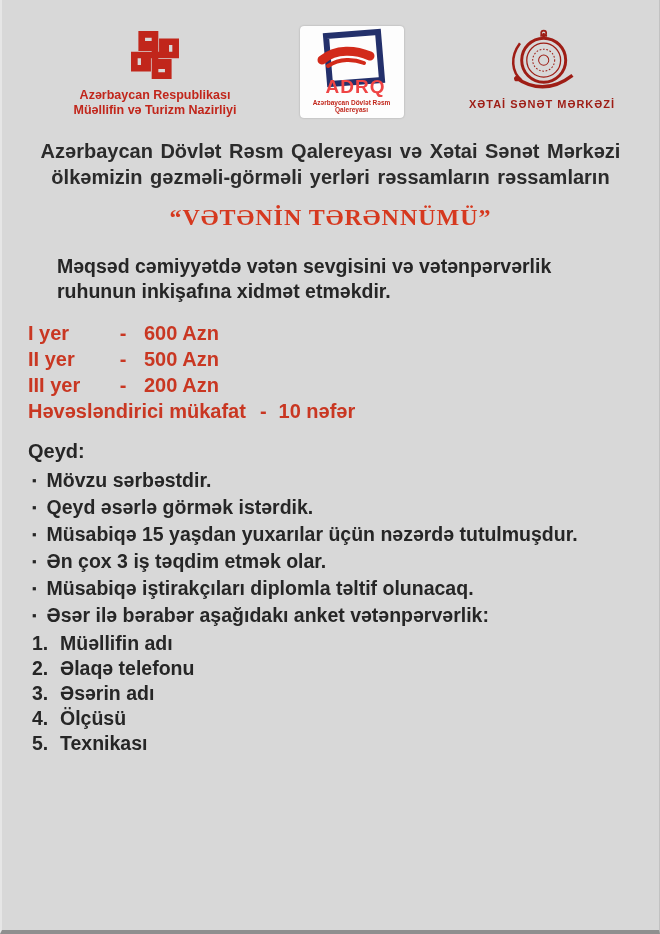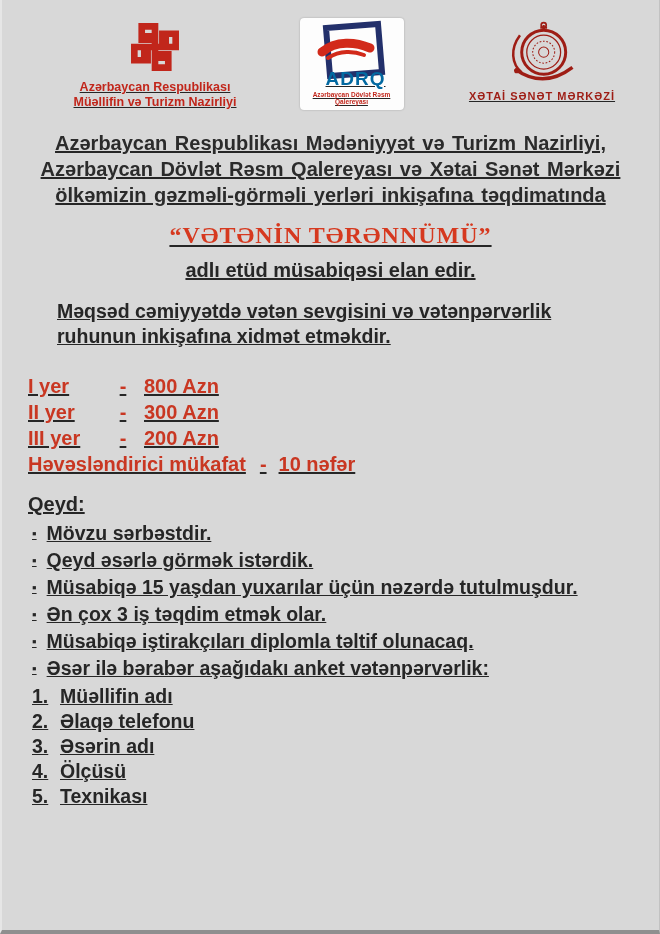--- a/index.html
+++ b/index.html
@@ -6,46 +6,46 @@
   body{
     width:660px;height:934px;overflow:hidden;
     background:#d8d8d8;
     font-family:"Liberation Sans",sans-serif;
     color:#262626;
     box-sizing:border-box;
     border-left:2px solid #e6e6e6;
     border-bottom:4px solid #8f8f8f;
     border-right:1px solid #c2c2c2;
   }
-  .poster{width:100%;height:100%;box-sizing:border-box;padding:12px 0 0 0;text-decoration:underline;}
+  .poster{width:100%;height:100%;box-sizing:border-box;padding:20px 0 0 0;}
 
   
   .logos{display:flex;justify-content:space-between;align-items:flex-start;
          padding:4px 28px 0 58px;height:104px;}
   .logo-block{display:flex;flex-direction:column;align-items:center;}
   .logo-ministry{width:190px;}
   .ministry-caption{color:#c1261b;font-weight:bold;font-size:12.5px;line-height:15px;text-align:center;margin-top:2px;}
   .logo-adrq{width:120px;margin-top:2px;}
   .adrq-card{width:104px;height:92px;background:#fdfdfd;border-radius:4px;
              box-shadow:0 0 2px rgba(0,0,0,.25);display:flex;flex-direction:column;align-items:center;}
-  .adrq-acronym{color:#0369a1;font-weight:bold;font-size:19px;letter-spacing:1px;line-height:18px;margin-top:-14px;margin-left:8px;}
+  .adrq-acronym{color:#ef4444;font-weight:bold;font-size:19px;letter-spacing:1px;line-height:18px;margin-top:-14px;margin-left:8px;}
   .adrq-caption{color:#c1261b;font-weight:bold;font-size:6.5px;margin-top:3px;text-align:center;}
   .logo-khatai{width:178px;margin-top:4px;}
   .khatai-caption{color:#9e1d15;font-weight:bold;font-size:11px;letter-spacing:1px;margin-top:4px;white-space:nowrap;}
 
   
   main{padding:0 26px;}
   .intro{margin-top:10px;text-align:center;font-weight:bold;font-size:20px;line-height:26px;color:#2b2b2b;word-spacing:2px;}
   .title{margin:6px 0 0;text-align:center;font-family:"Liberation Serif",serif;
          font-weight:bold;font-size:24px;line-height:42px;color:#d6391f;letter-spacing:1px;}
   .subtitle{text-align:center;font-weight:bold;font-size:20px;line-height:26px;margin-top:1px;}
   .para{font-weight:bold;font-size:19.5px;line-height:25px;margin:0;}
   .para.first{margin-top:16px;padding-left:2px;margin-left:27px;}
   .para.gap{margin-top:11px;}
-  .prizes{margin-top:24px;color:#c93722;font-weight:bold;font-size:20px;}
+  .prizes{margin-top:16px;color:#c93722;font-weight:bold;font-size:20px;}
   .prize-row{display:flex;line-height:26px;}
   .prize-place{width:74px;}
   .prize-dash{width:42px;text-align:center;}
   .prize-row.wide .prize-place{width:auto;margin-right:14px;}
   .prize-row.wide .prize-dash{width:auto;margin-right:12px;text-align:left;}
   .note-heading{margin-top:15px;font-weight:bold;font-size:20px;line-height:25px;}
   .notes{margin-top:4px;}
   .note-row{display:flex;align-items:baseline;font-weight:bold;font-size:19.5px;line-height:25px;padding-left:4px;}
   .bullet{font-size:13px;margin-right:10px;position:relative;top:-2px;}
   .fields{margin-top:1px;}
@@ -106,40 +106,38 @@
         </svg>
       </span>
       <div class="khatai-caption">XƏTAİ SƏNƏT MƏRKƏZİ</div>
     </div>
 
   </header>
 
   <main>
 
     <div class="intro">
-      <div>Azərbaycan Respublikası Mədəniyyət və Turizm Nazirliyi,</div>
       <div>Azərbaycan Dövlət Rəsm Qalereyası və Xətai Sənət Mərkəzi</div>
-      <div>ölkəmizin gəzməli-görməli yerləri inkişafına təqdimatında</div>
+      <div>ölkəmizin gəzməli-görməli yerləri rəssamların rəssamların</div>
     </div>
 
     <h1 class="title">“VƏTƏNİN TƏRƏNNÜMÜ”</h1>
-    <div class="subtitle">adlı etüd müsabiqəsi elan edir.</div>
 
     <p class="para first">Məqsəd cəmiyyətdə vətən sevgisini və vətənpərvərlik ruhunun inkişafına xidmət etməkdir.</p>
 
     <div class="prizes">
       <div class="prize-row">
         <span class="prize-place">I yer</span>
         <span class="prize-dash">-</span>
-        <span class="prize-amount">800 Azn</span>
+        <span class="prize-amount">600 Azn</span>
       </div>
       <div class="prize-row">
         <span class="prize-place">II yer</span>
         <span class="prize-dash">-</span>
-        <span class="prize-amount">300 Azn</span>
+        <span class="prize-amount">500 Azn</span>
       </div>
       <div class="prize-row">
         <span class="prize-place">III yer</span>
         <span class="prize-dash">-</span>
         <span class="prize-amount">200 Azn</span>
       </div>
       <div class="prize-row wide">
         <span class="prize-place">Həvəsləndirici mükafat</span>
         <span class="prize-dash">-</span>
         <span class="prize-amount">10 nəfər</span>

